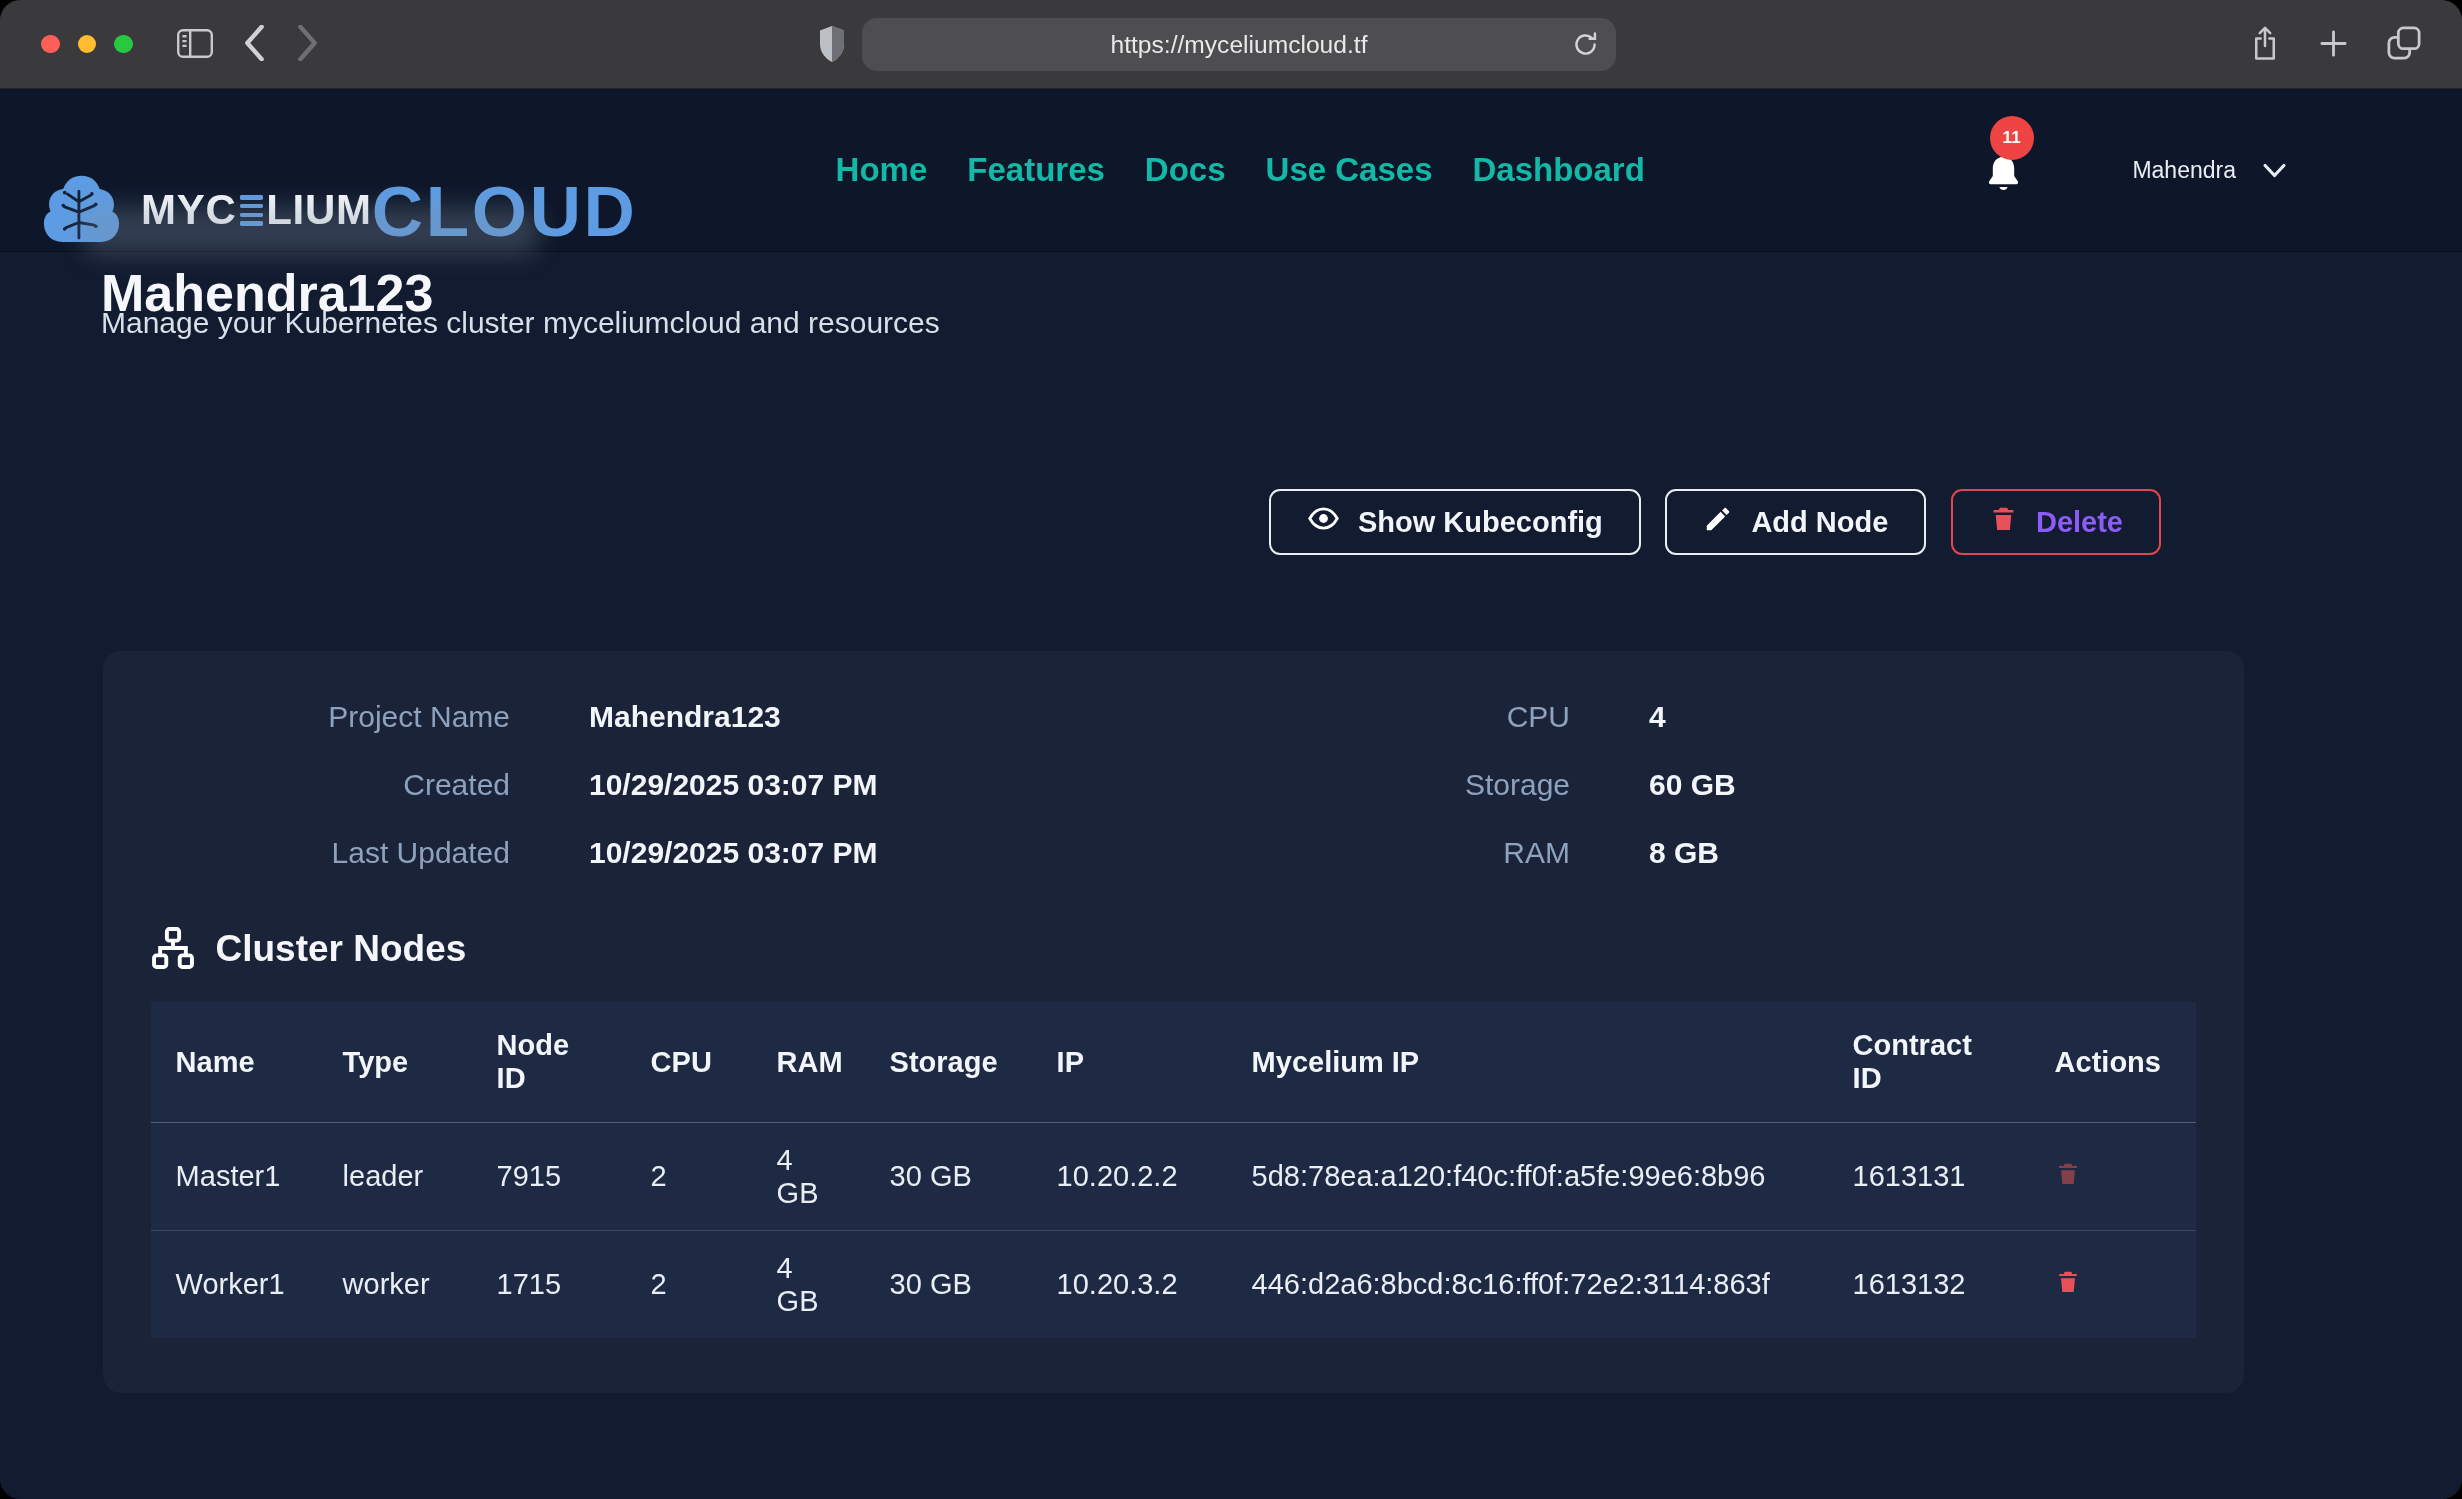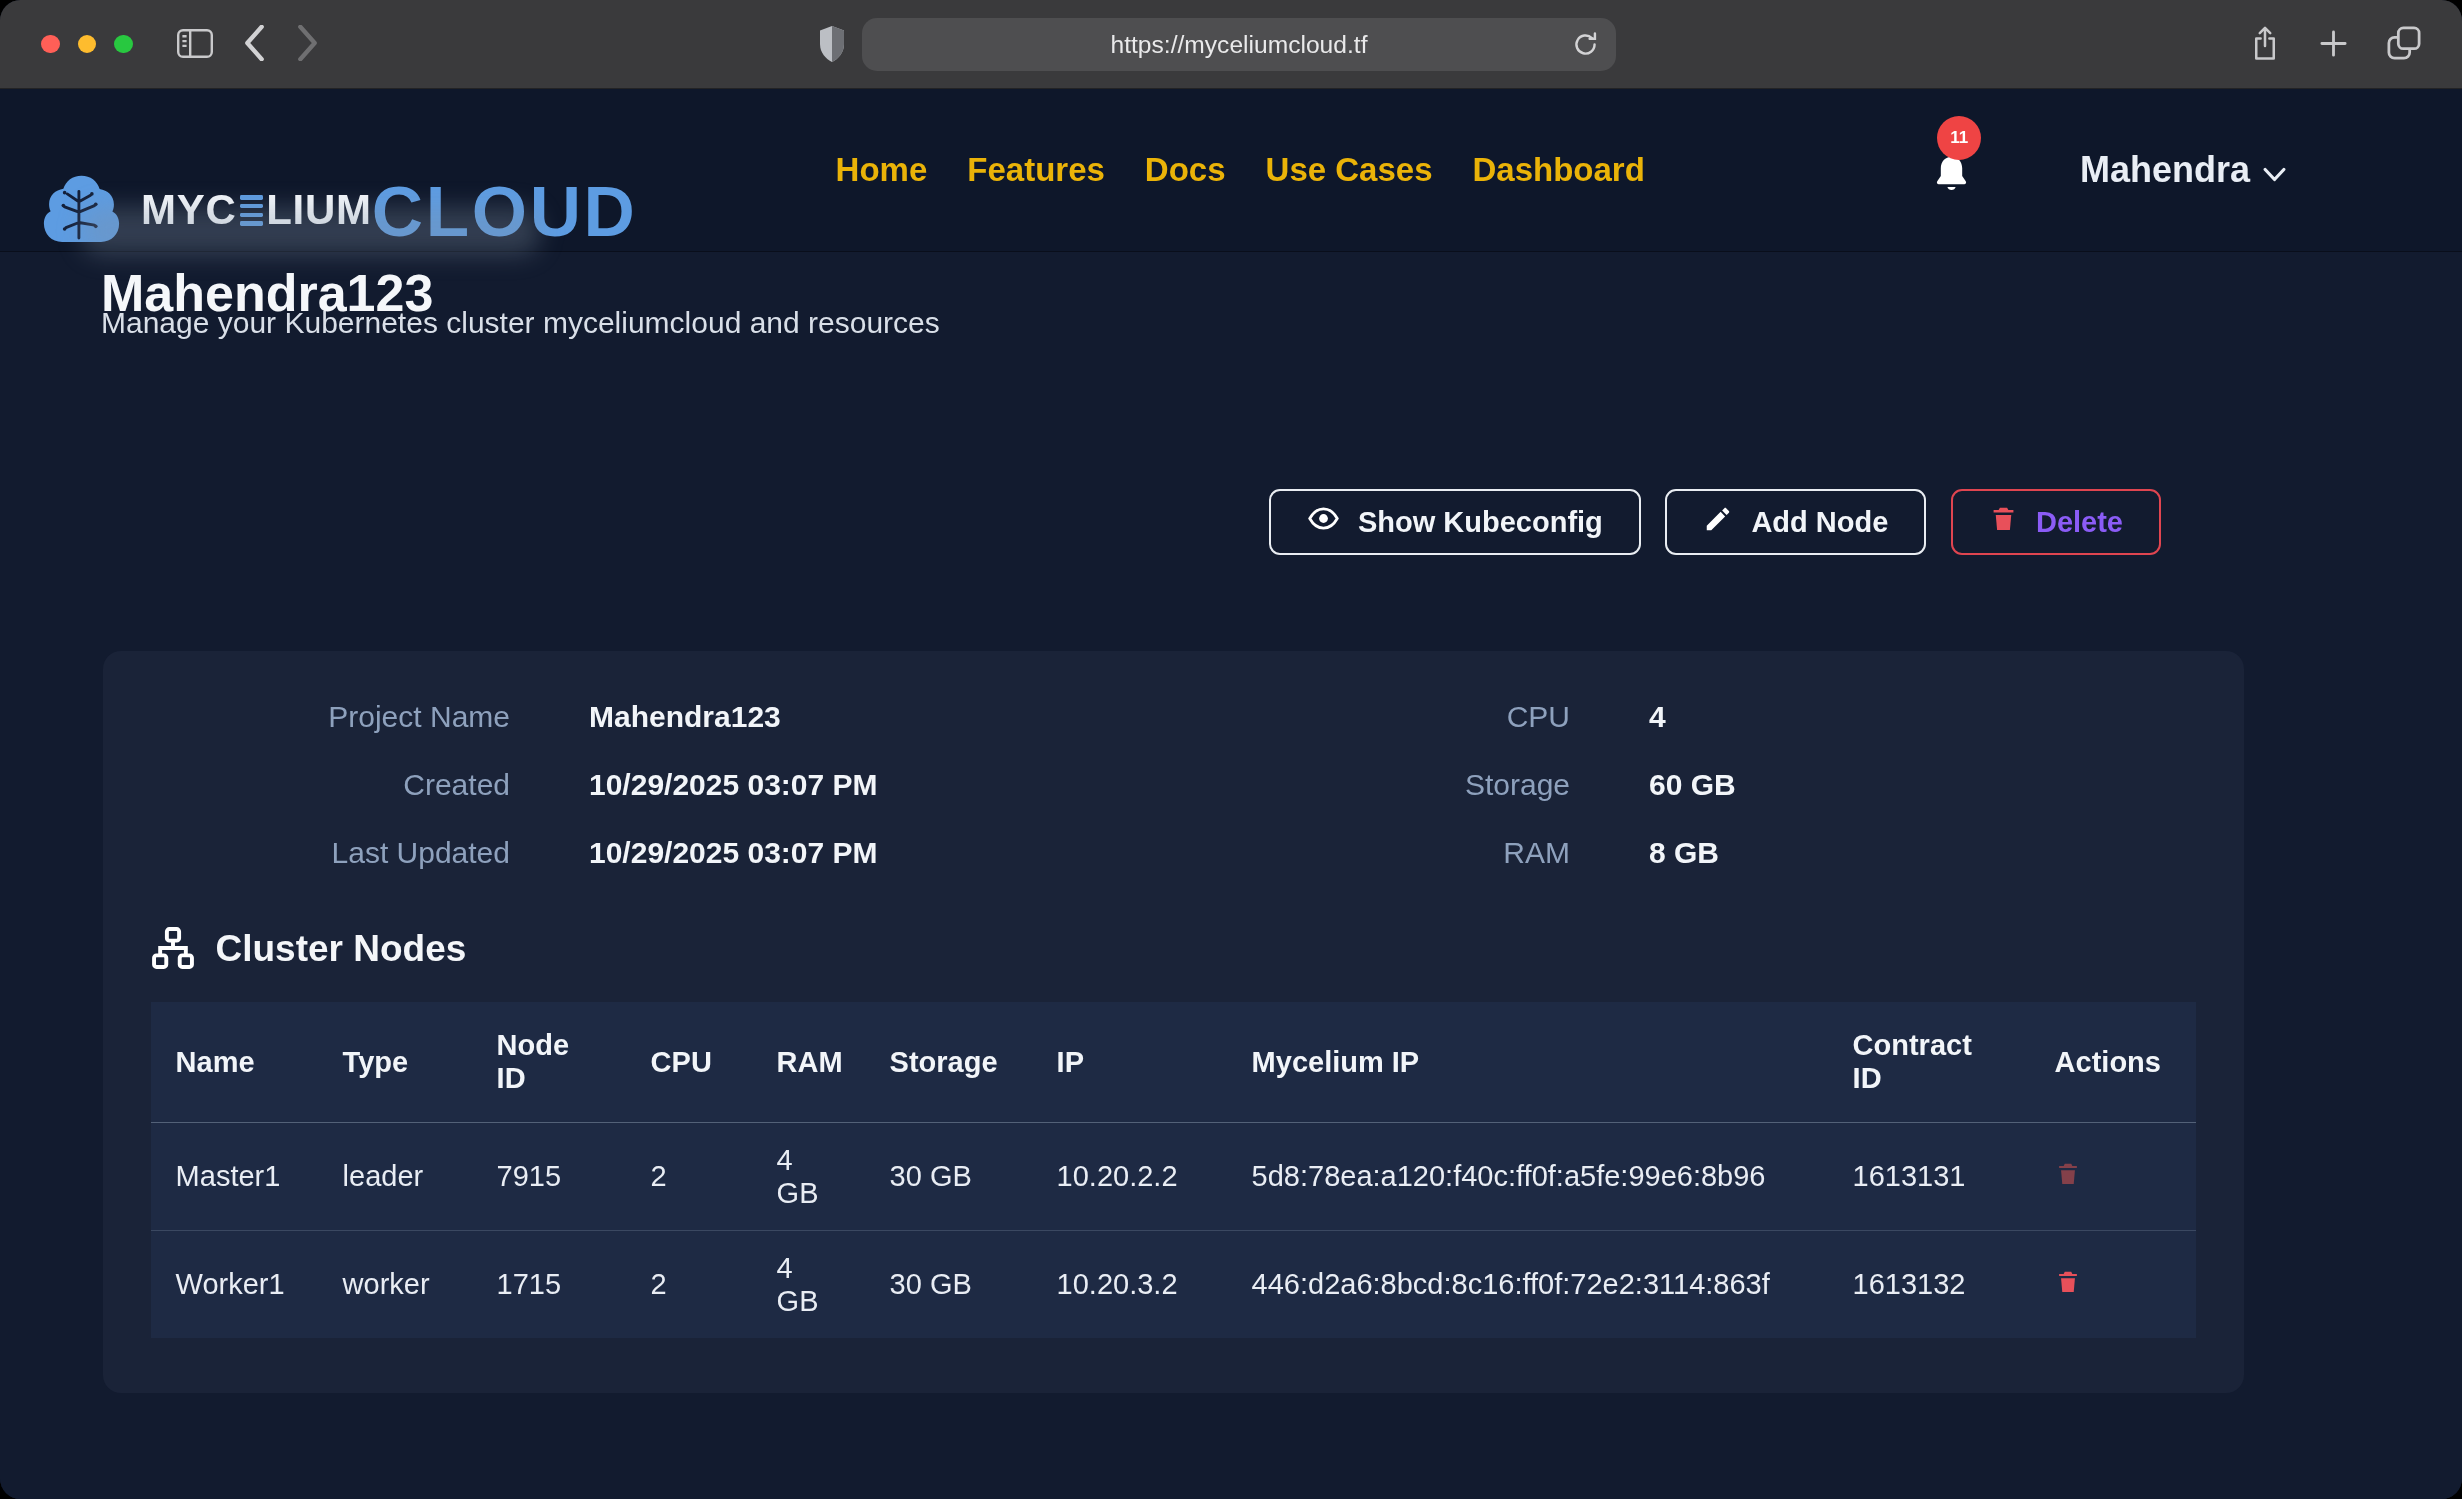--- a/index.html
+++ b/index.html
@@ -24,26 +24,26 @@
   .page{position:relative;height:1411px;background:#121b2f;}
   .site-header{position:absolute;left:0;top:0;width:100%;height:163px;background:rgba(14,23,42,0.90);z-index:10;display:flex;align-items:center;padding:0 176px 0 40px;border-bottom:0.7px solid rgba(0,0,0,0.35);-webkit-backdrop-filter:blur(18px);backdrop-filter:blur(18px);}
   .smudge{position:absolute;left:81px;bottom:-4.1px;width:459px;height:48px;background:rgba(128,142,162,0.32);border-radius:20.5px;filter:blur(11.6px);}
   .brand{display:flex;align-items:center;gap:18px;margin-top:81px;}
   .brand-text{display:flex;flex-direction:row;line-height:1;}
   .brand-line1{display:flex;align-items:center;color:#f4f7fb;font-size:42px;font-weight:700;letter-spacing:0.7px;}
   .ebars{display:inline-flex;flex-direction:column;gap:4.1px;margin:0 3.4px;}
   .ebars i{display:block;width:23px;height:4.8px;background:#5d9ce2;border-radius:1.4px;}
   .brand-line2{color:#5d9ce2;font-size:71px;font-weight:800;letter-spacing:2.7px;margin-top:1.4px;}
   .nav-links{display:flex;gap:40px;margin-left:198px;}
-  .nav-link{color:#eab308;font-size:33px;font-weight:600;cursor:pointer;}
+  .nav-link{color:#14b8a6;font-size:33px;font-weight:600;cursor:pointer;}
   .header-right{margin-left:auto;display:flex;align-items:center;gap:103px;}
   .bell-wrap{position:relative;width:48px;height:57px;}
   .badge{position:absolute;top:-26px;left:8.2px;min-width:44px;height:44px;border-radius:22px;background:#ef4444;color:#fff;font-size:17px;font-weight:700;display:flex;align-items:center;justify-content:center;z-index:2;}
   .bell{position:absolute;bottom:0;left:0;}
-  .user{display:flex;align-items:center;gap:13px;color:#e9eef5;font-size:36px;font-weight:700;cursor:pointer;}
+  .user{display:flex;align-items:center;gap:27px;color:#e9eef5;font-size:23px;font-weight:400;cursor:pointer;}
 
   
   .page-title{position:absolute;left:101px;top:139px;font-size:52px;font-weight:700;color:#f5f7fa;z-index:1;}
   .page-subtitle{position:absolute;left:101px;top:217px;font-size:30px;color:#d9dfe8;z-index:1;}
 
   
   .actions{position:absolute;top:400px;right:301px;display:flex;gap:24.6px;z-index:1;}
   .btn{height:66px;border-radius:11px;border:2.1px solid #e9edf2;background:transparent;display:flex;align-items:center;gap:18px;padding:0 36px;color:#f2f5f9;font-size:29px;font-weight:700;cursor:pointer;}
   .btn.danger{border-color:#e04550;color:#8b5cf6;justify-content:center;}
 

